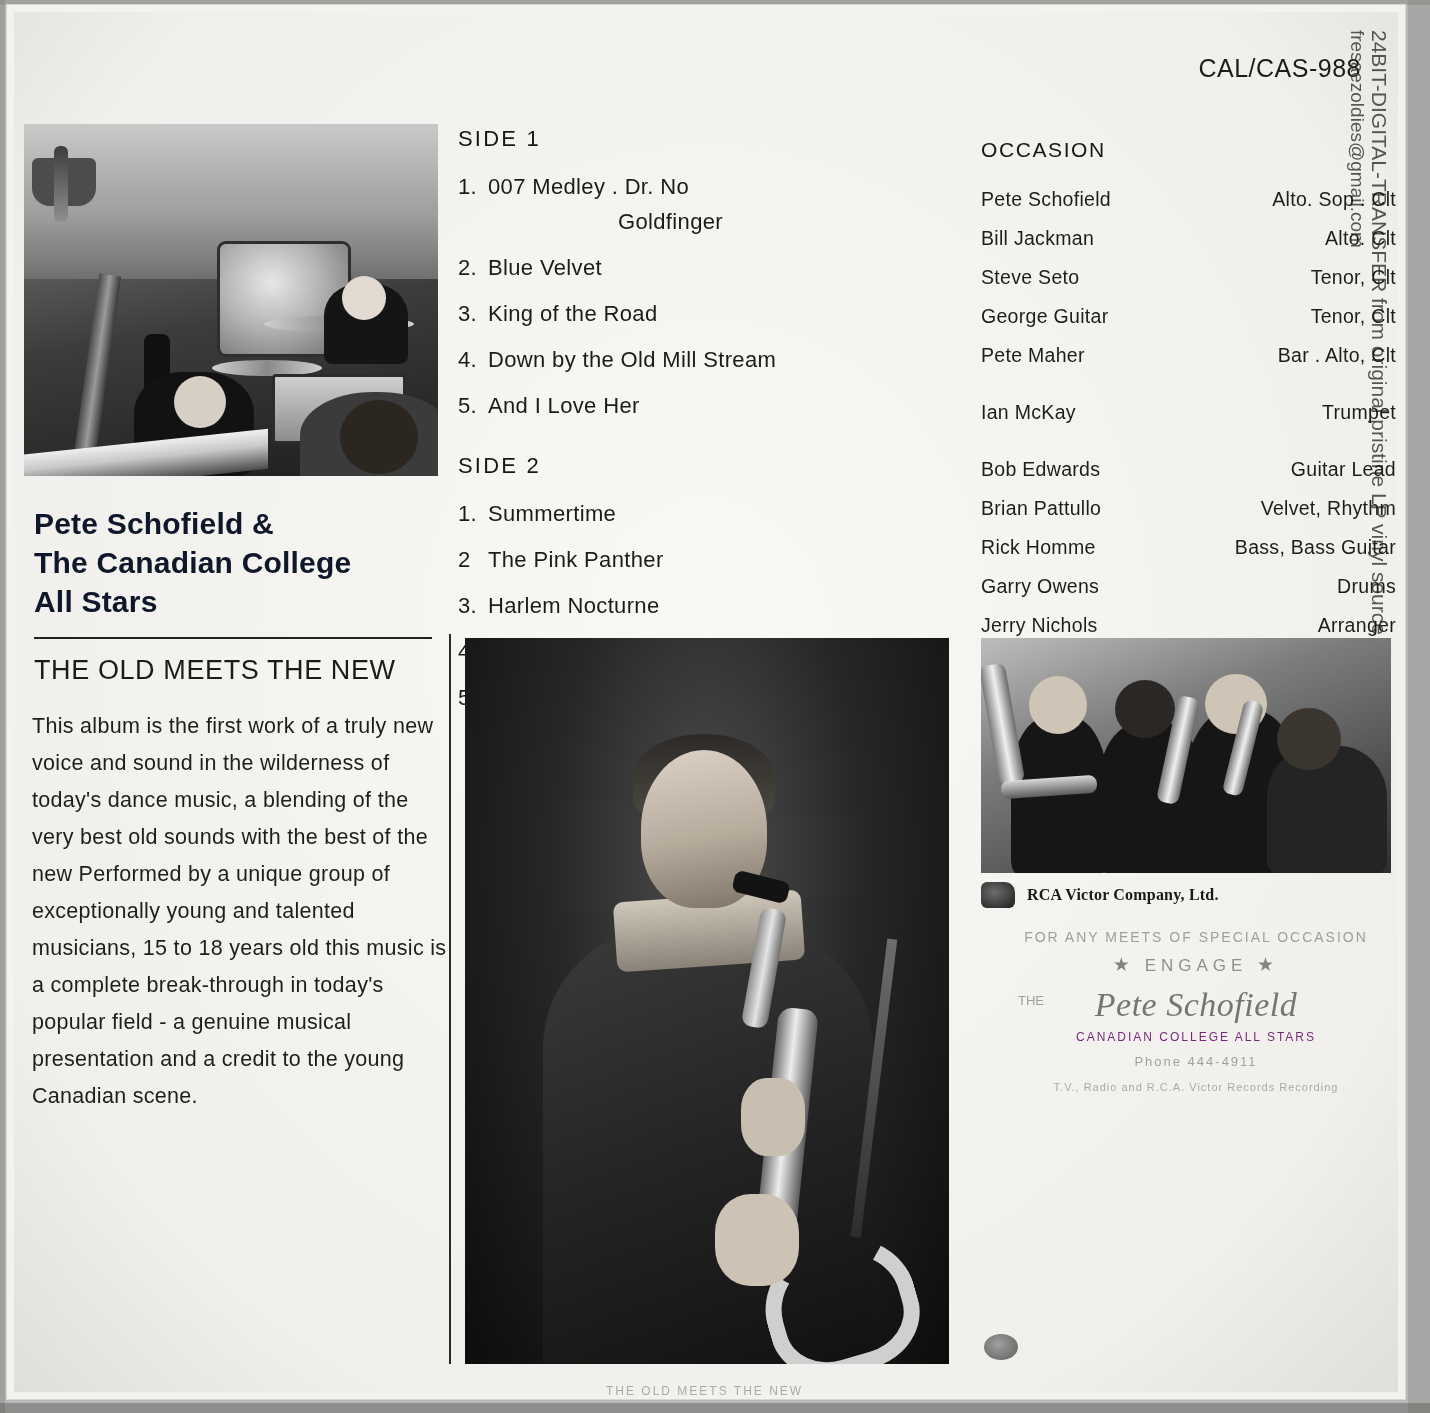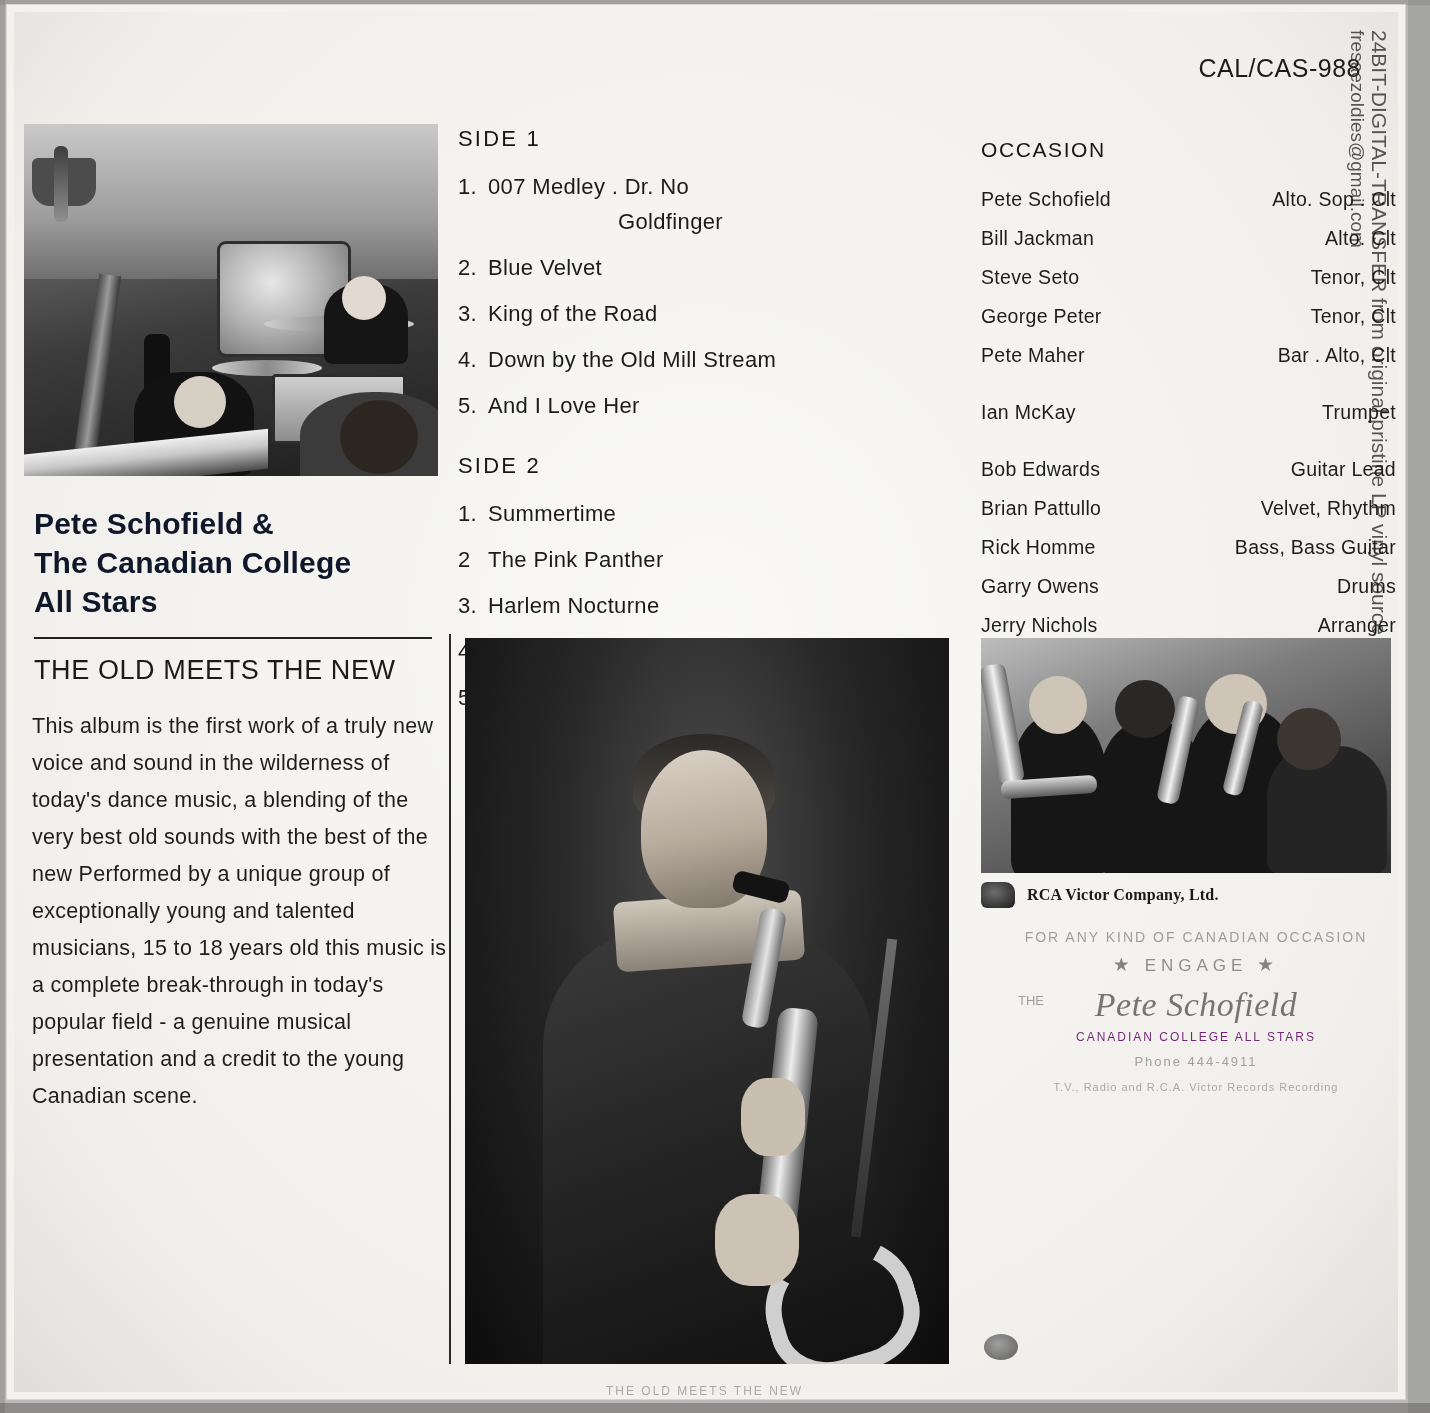--- a/index.html
+++ b/index.html
@@ -546,21 +546,21 @@
       </div>
       <div class="pers-row">
         <span class="nm">Bill Jackman</span>
         <span class="inst">Alto. Clt</span>
       </div>
       <div class="pers-row">
         <span class="nm">Steve Seto</span>
         <span class="inst">Tenor, Clt</span>
       </div>
       <div class="pers-row">
-        <span class="nm">George Peter</span>
+        <span class="nm">George Guitar</span>
         <span class="inst">Tenor, Clt</span>
       </div>
       <div class="pers-row">
         <span class="nm">Pete Maher</span>
         <span class="inst">Bar . Alto, Clt</span>
       </div>
 
       <div class="pers-gap"></div>
 
       <div class="pers-row">
@@ -625,21 +625,21 @@
       <div class="ph-sax" style="left:252px; top:62px;  width:20px;  height:96px;  transform:rotate(14deg);"></div>
       <div class="ph-sax" style="left:20px;  top:140px; width:96px;  height:18px;  transform:rotate(-4deg); background:linear-gradient(180deg,#d8d8d8,#5a5a5a);"></div>
     </div>
 
     <div id="rca-line">
       <div id="rca-logo"></div>
       <div id="rca-text">RCA Victor Company, Ltd.</div>
     </div>
 
     <div id="ad-block">
-      <div id="ad-l1">FOR ANY KIND OF CANADIAN OCCASION</div>
+      <div id="ad-l1">FOR ANY MEETS OF SPECIAL OCCASION</div>
       <div id="ad-l2">
         <span class="star">★</span>
         <span>ENGAGE</span>
         <span class="star">★</span>
       </div>
       <div id="ad-the">THE</div>
       <div id="ad-name">Pete Schofield</div>
       <div id="ad-group">CANADIAN COLLEGE ALL STARS</div>
       <div id="ad-phone">Phone  444-4911</div>
       <div id="ad-foot">T.V., Radio and R.C.A. Victor Records Recording</div>

